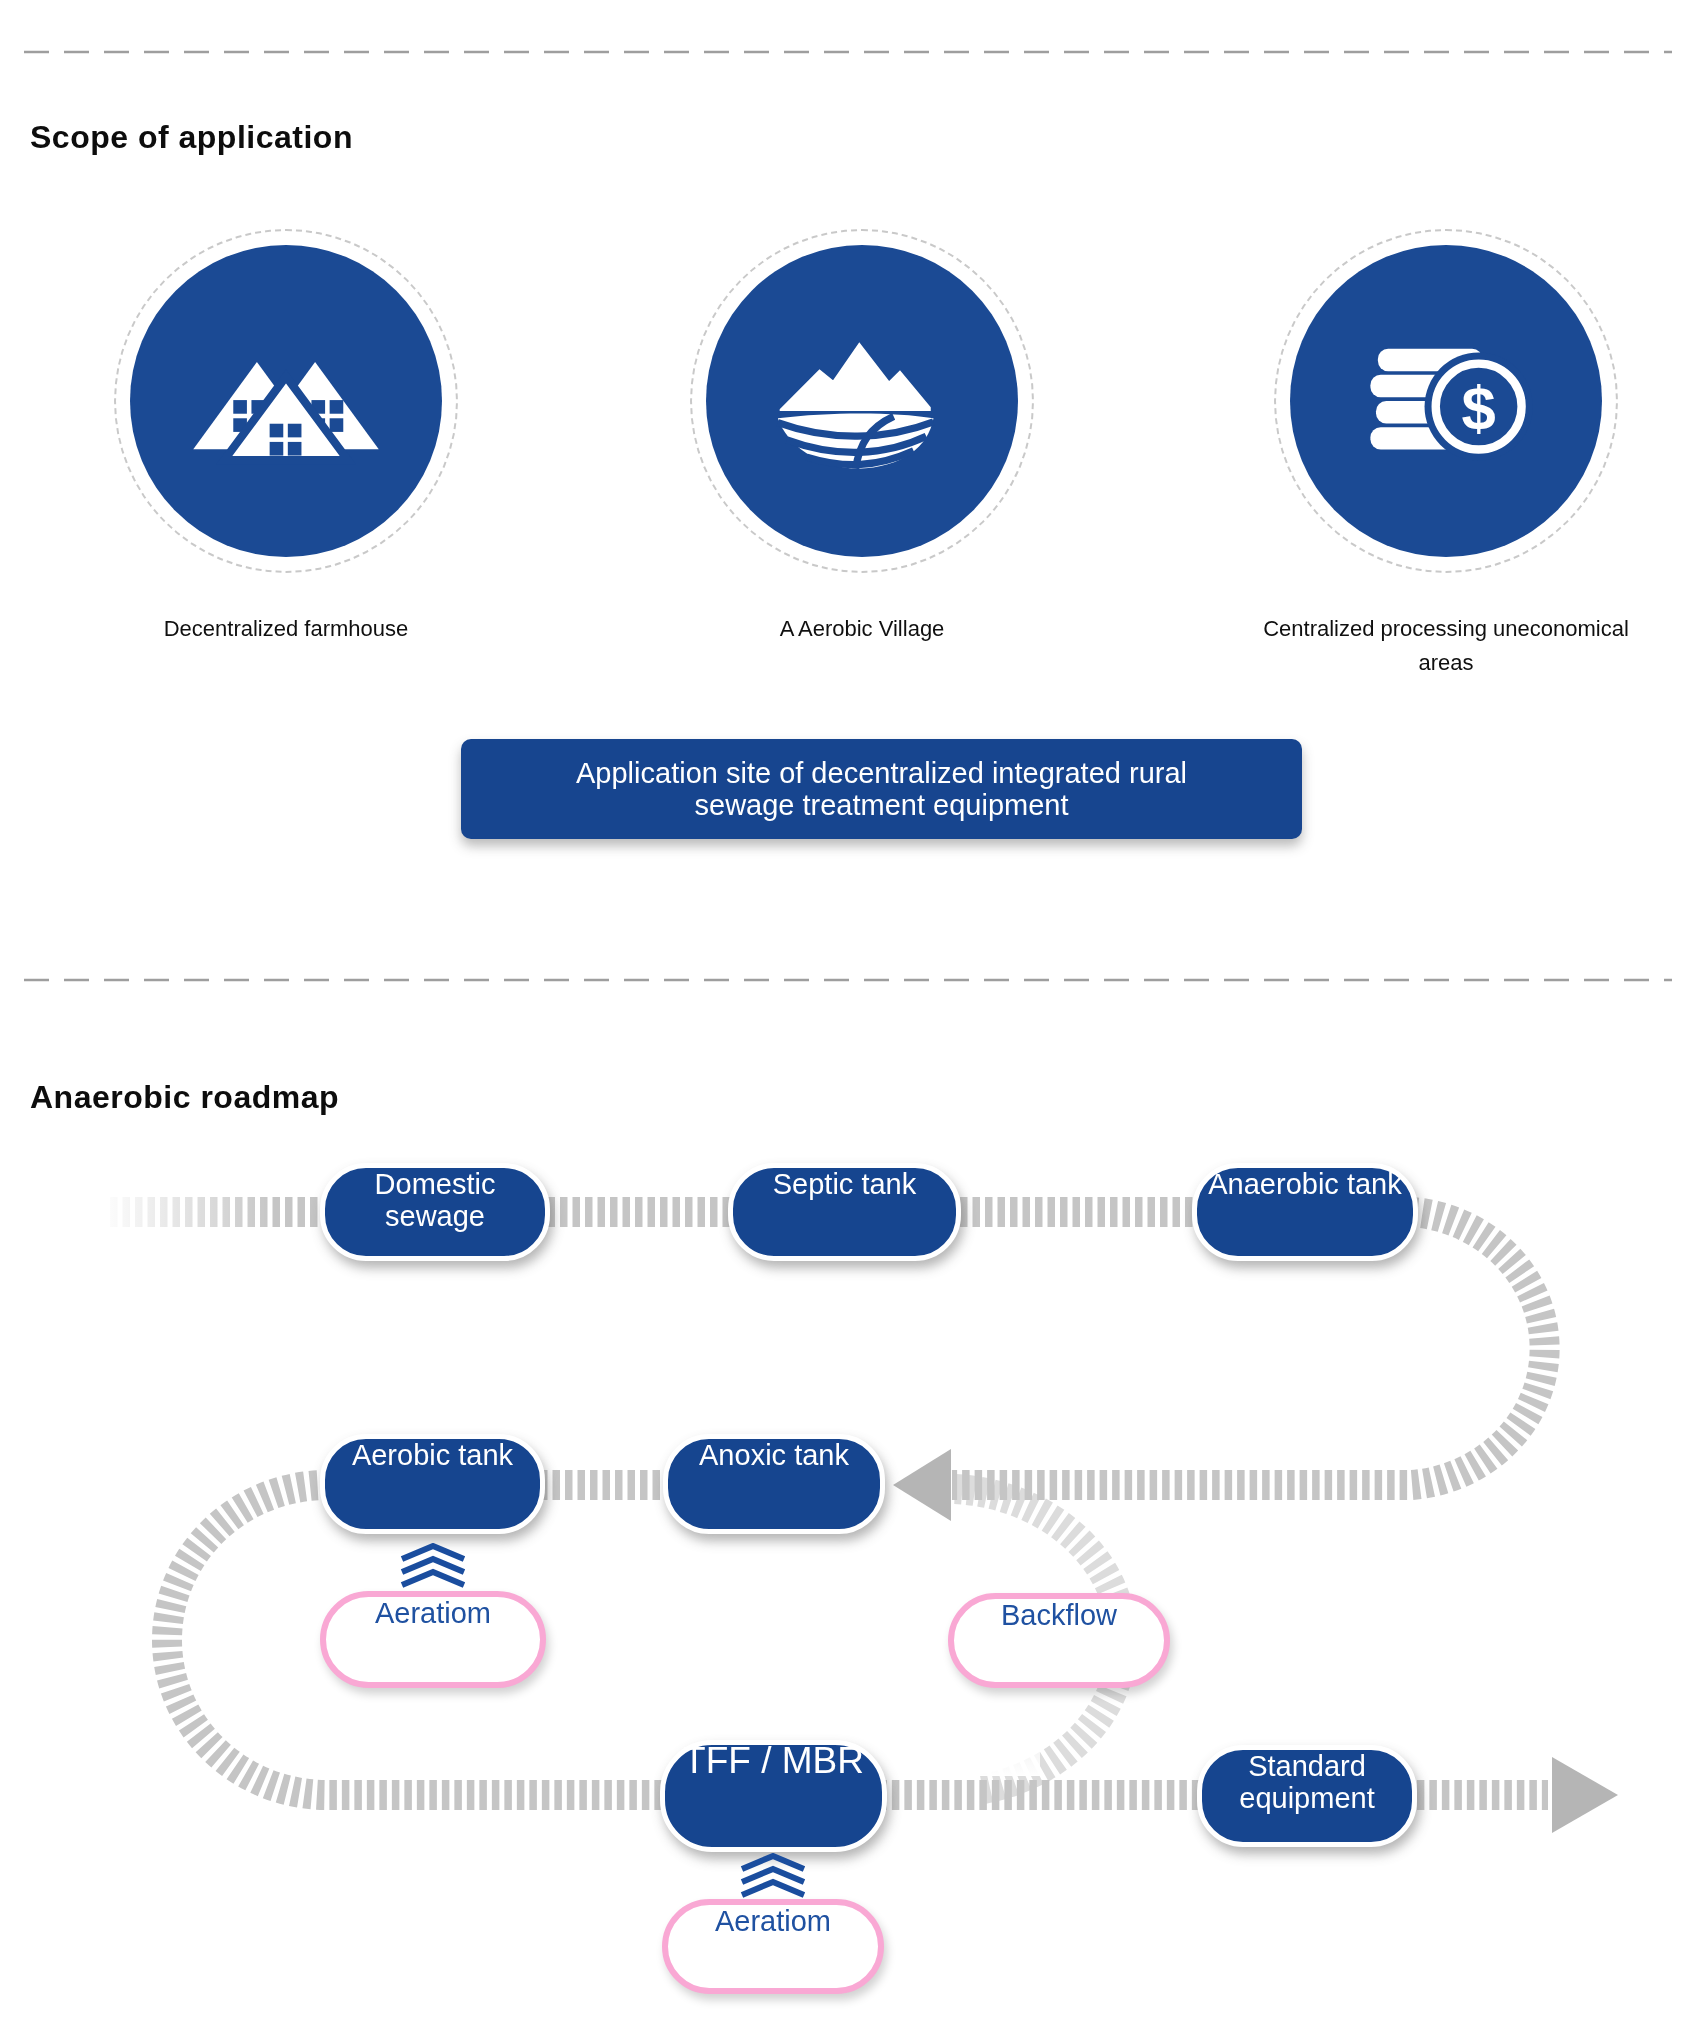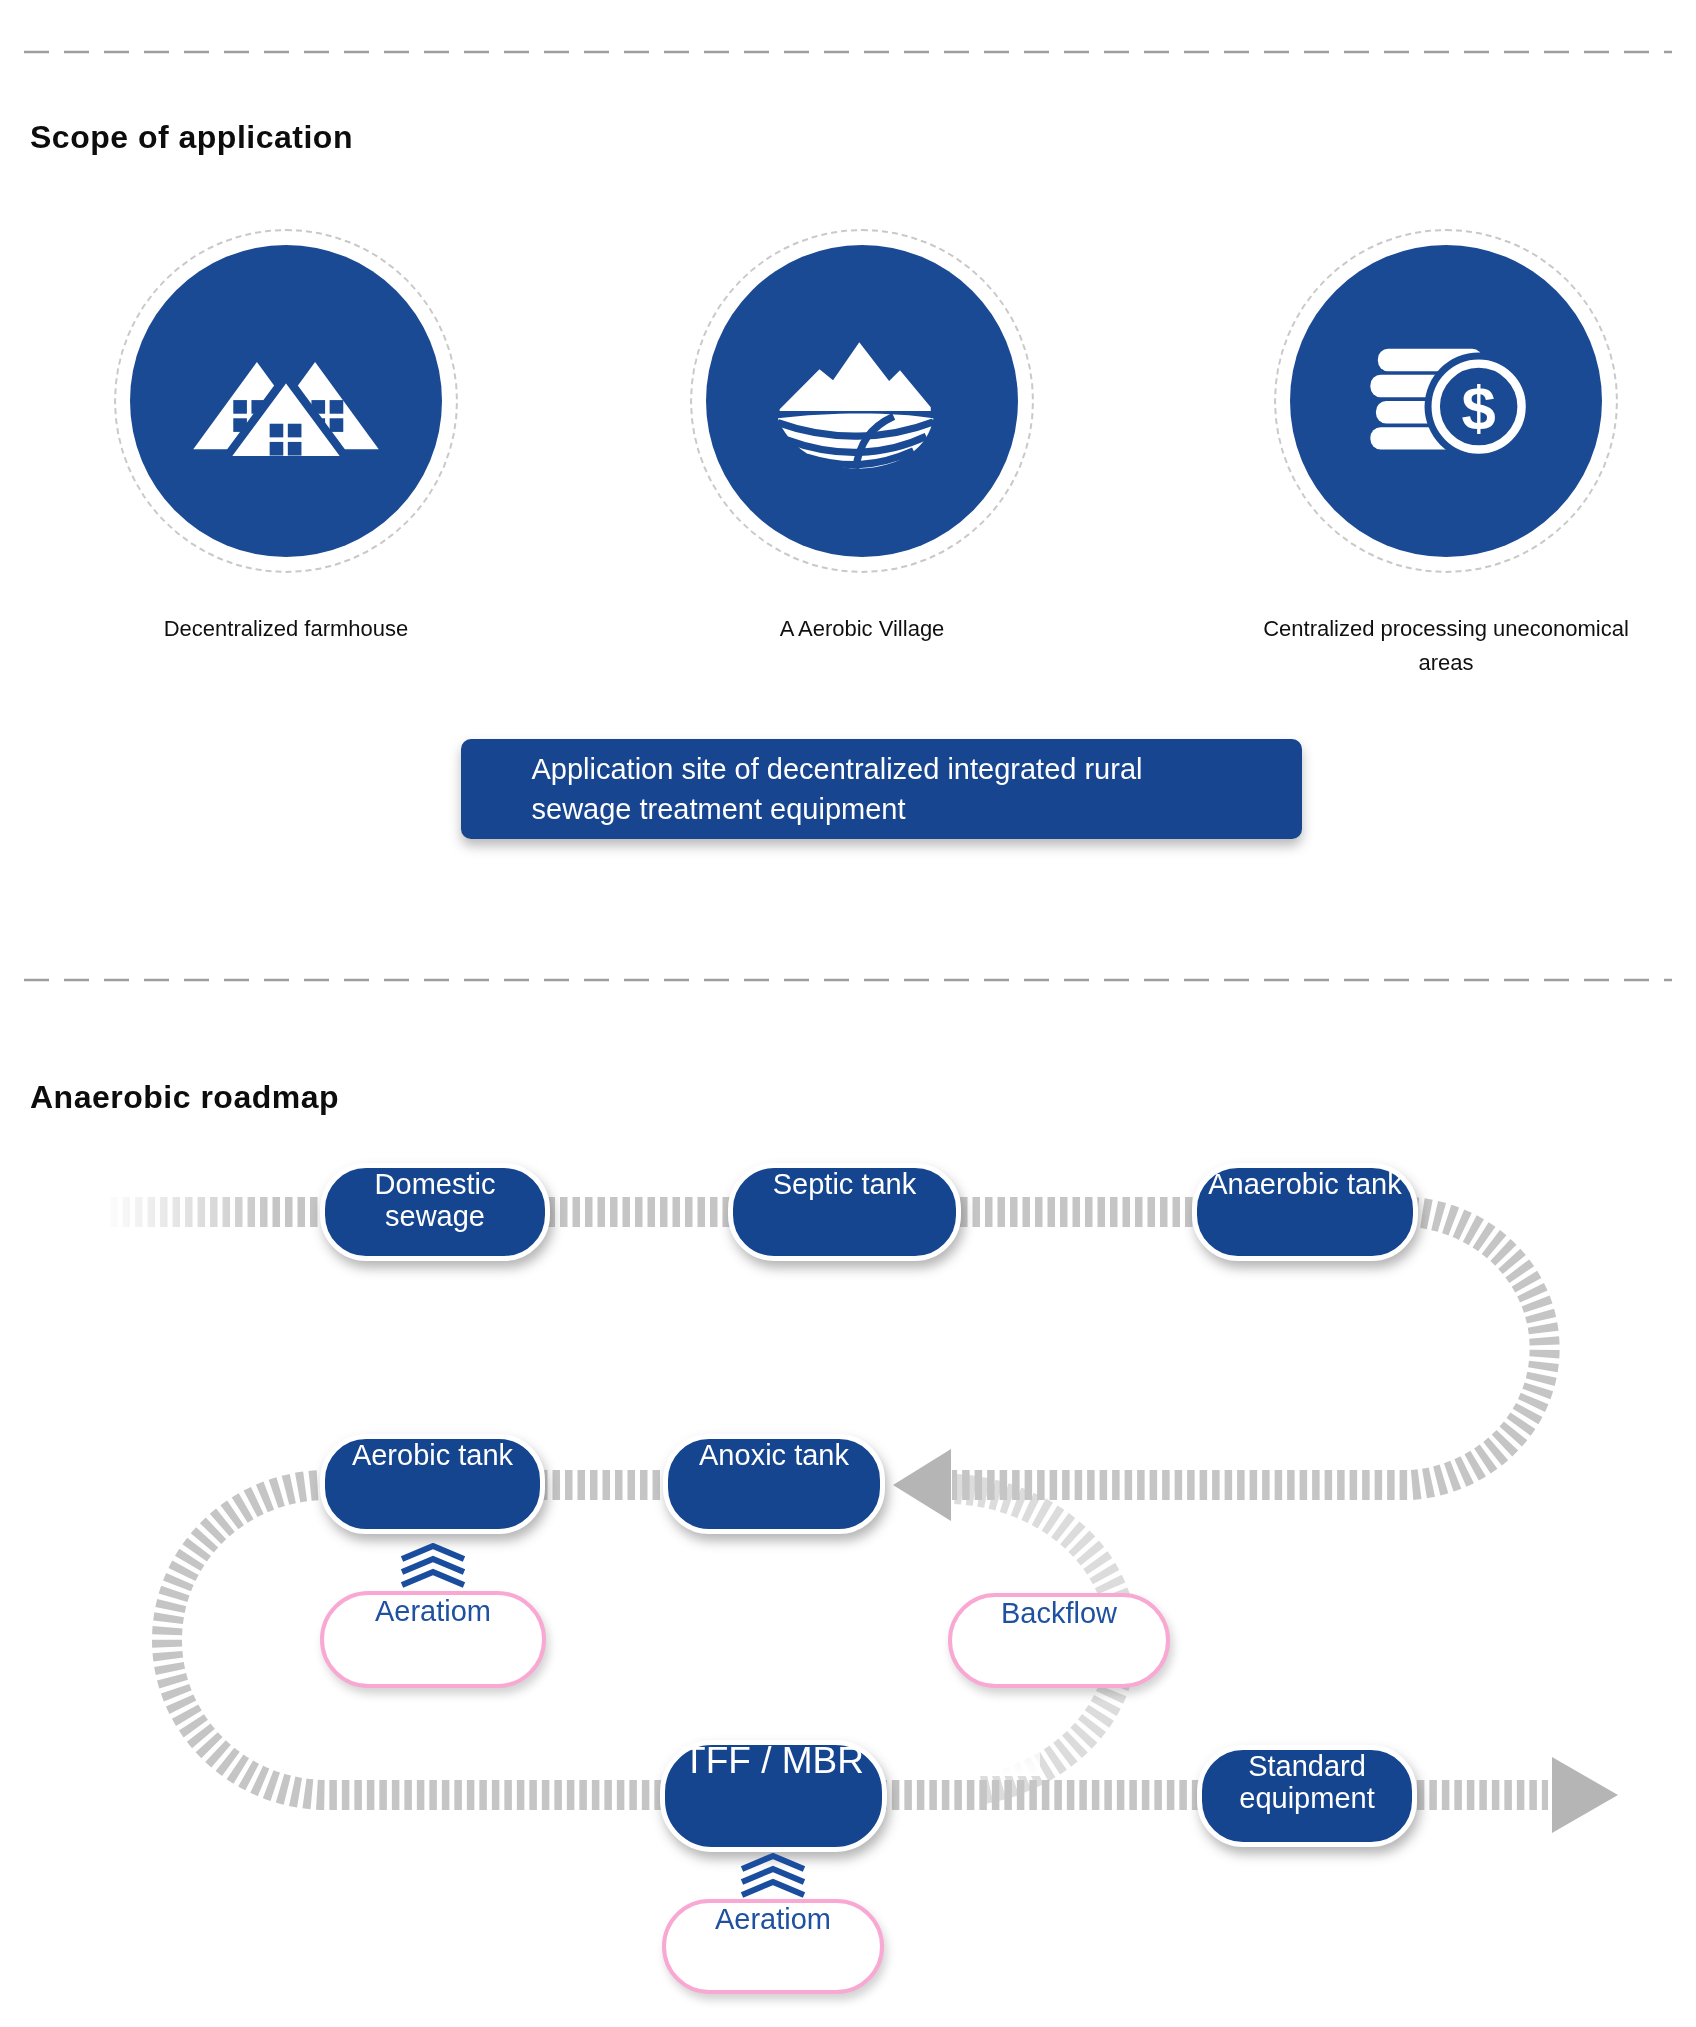--- a/index.html
+++ b/index.html
@@ -28,30 +28,30 @@
                font-size:22px;line-height:34px;color:#101010;z-index:1;}
   .scope-label.l1{left:86px;}
   .scope-label.l2{left:662px;}
   .scope-label.l3{left:1246px;}
 
   
   .banner{position:absolute;left:461px;top:739px;width:841px;height:100px;
           background:#17458F;border-radius:10px;z-index:2;
           box-shadow:0 7px 12px rgba(60,60,60,.35);
           display:flex;align-items:center;justify-content:center;}
-  .banner span{display:block;max-width:700px;text-align:left;color:#ffffff;
-               font-size:29px;line-height:40px;}
+  .banner span{display:block;max-width:700px;text-align:center;color:#ffffff;
+               font-size:29px;line-height:32px;}
 
   
   .pill{position:absolute;z-index:2;display:flex;align-items:flex-start;
         justify-content:center;text-align:center;box-sizing:border-box;}
   .pill-blue{background:#16458F;border:5px solid #ffffff;border-radius:46px;
              color:#ffffff;font-size:29px;line-height:32px;
              box-shadow:3px 7px 12px rgba(90,90,90,.45);}
-  .pill-white{background:#ffffff;border:4px solid #f9a8d4;border-radius:999px;
+  .pill-white{background:#ffffff;border:6px solid #f9a8d4;border-radius:999px;
               color:#1F51A1;font-size:29px;
               box-shadow:3px 6px 10px rgba(0,0,0,.18);}
 
   .p-domestic{left:320px;top:1163px;width:230px;height:98px;}
   .p-domestic span{max-width:140px;}
   .p-septic{left:728px;top:1163px;width:233px;height:98px;}
   .p-anaerobic{left:1192px;top:1163px;width:226px;height:98px;}
   .p-aerobic{left:320px;top:1434px;width:225px;height:100px;}
   .p-anoxic{left:663px;top:1434px;width:222px;height:100px;}
   .p-aeration1{left:320px;top:1591px;width:226px;height:97px;}

